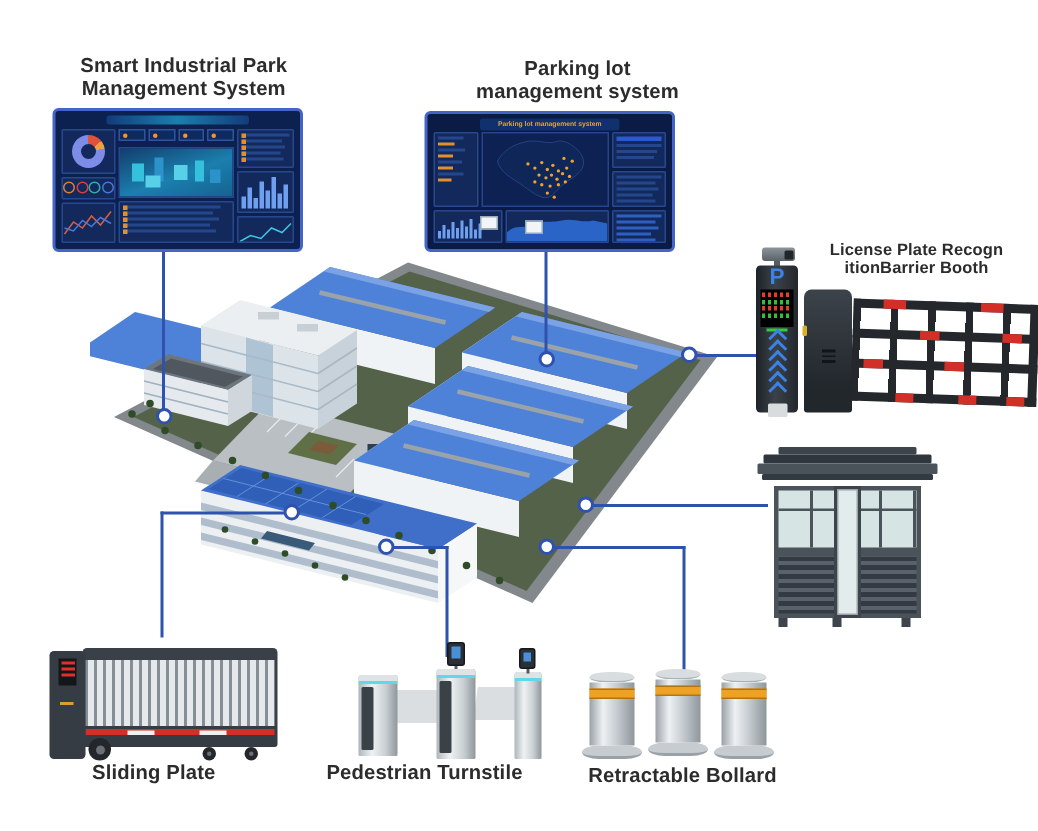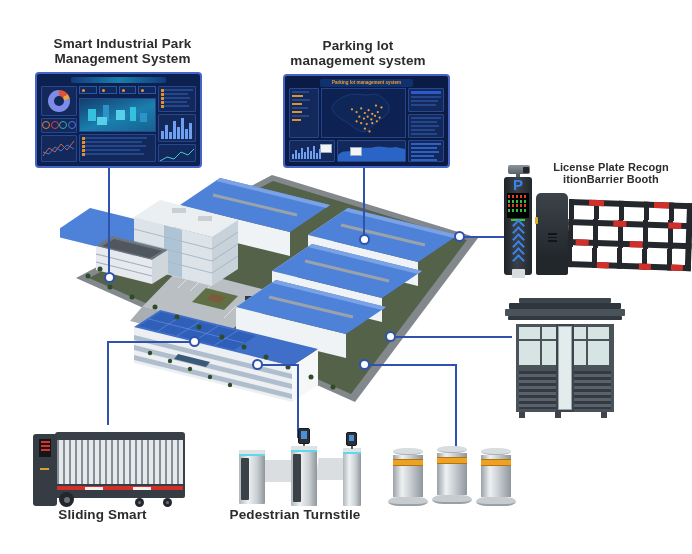--- a/index.html
+++ b/index.html
@@ -110,33 +110,36 @@
 </style>
 </head>
 <body>
 
 <div class="canvas">
 
   <div class="lbl" style="left:25px;top:36px;width:195px;">
     <span>Smart Industrial Park</span>
     <span>Management System</span>
   </div>
-  <div class="lbl" style="left:273px;top:38px;width:170px;">
+  <div class="lbl" style="left:300px;top:38px;width:170px;">
     <span>Parking lot</span>
     <span>management system</span>
   </div>
   <div class="lbl" style="left:528px;top:161px;width:166px;font-size:11px;">
     <span>License Plate Recogn</span>
     <span>itionBarrier Booth</span>
   </div>
   <div class="lbl" style="left:35px;top:507px;width:135px;">
-    <span>Sliding Smart</span>
-  </div>
-  <div class="lbl" style="left:215px;top:507px;width:160px;">
+    <span>Sliding Plate</span>
+  </div>
+  <div class="lbl" style="left:203px;top:507px;width:160px;">
     <span>Pedestrian Turnstile</span>
+  </div>
+  <div class="lbl" style="left:375px;top:509px;width:160px;">
+    <span>Retractable Bollard</span>
   </div>
 
   <div class="line" style="left:108px;top:164px;width:2px;height:113px;"></div>
   <div class="line" style="left:363px;top:164px;width:2px;height:76px;"></div>
   <div class="line" style="left:459px;top:236px;width:47px;height:2px;"></div>
   <div class="line" style="left:107px;top:341px;width:88px;height:2px;"></div>
   <div class="line" style="left:107px;top:341px;width:2px;height:84px;"></div>
   <div class="line" style="left:257px;top:364px;width:42px;height:2px;"></div>
   <div class="line" style="left:297px;top:364px;width:2px;height:74px;"></div>
   <div class="line" style="left:364px;top:364px;width:93px;height:2px;"></div>

